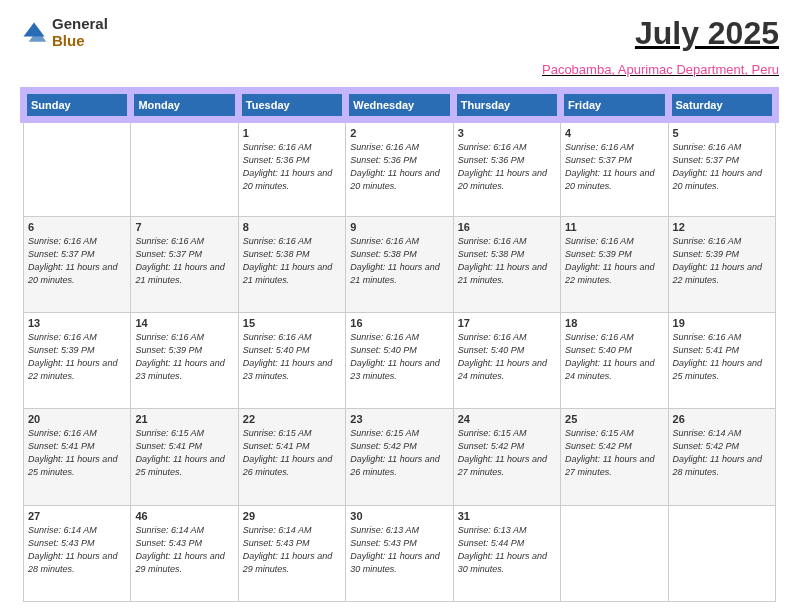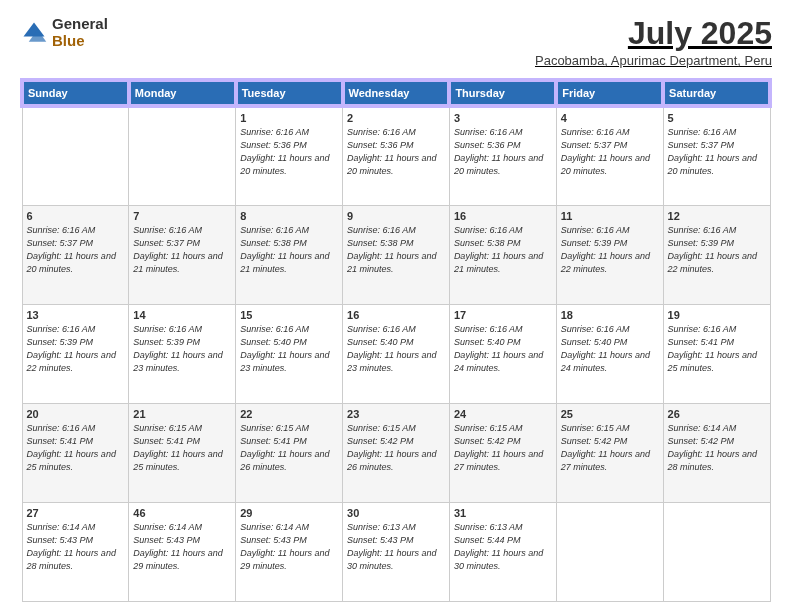--- a/index.html
+++ b/index.html
@@ -6,21 +6,21 @@
     body {
       font-family: Arial, sans-serif;
       background: #fff;
       width: 792px;
       height: 612px;
       overflow: hidden;
     }
     .page {
       width: 792px;
       height: 612px;
-      padding: 16px 20px 10px 20px;
+      padding: 16px 13px 10px 20px;
       display: flex;
       flex-direction: column;
     }
     .header {
       display: flex;
       justify-content: space-between;
       align-items: flex-start;
       margin-bottom: 10px;
     }
     .logo {
@@ -52,38 +52,38 @@
       text-decoration: underline;
     }
     .month-year {
       font-size: 32px;
       font-weight: bold;
       color: #333;
       line-height: 1.1;
     }
     .location {
       font-size: 13px;
-      color: #404040;
-      margin-top: 2px;
+      color: #ec4899;
+      margin-top: 11px;
     }
     .calendar {
       flex: 1;
       border: 1px solid #ccc;
       border-collapse: collapse;
       width: 100%;
       table-layout: fixed;
     }
     .calendar th {
       background: #2a6db5;
       color: #fff;
       font-size: 11px;
       font-weight: bold;
       padding: 5px 4px;
       text-align: left;
-      border: 4px solid #c4b5fd;
+      border: 7px solid #c4b5fd;
     }
     .calendar td {
       border: 1px solid #ccc;
       vertical-align: top;
       padding: 4px 4px 4px 4px;
       font-size: 9.5px;
       color: #333;
       height: 82px;
       background: #fff;
     }

